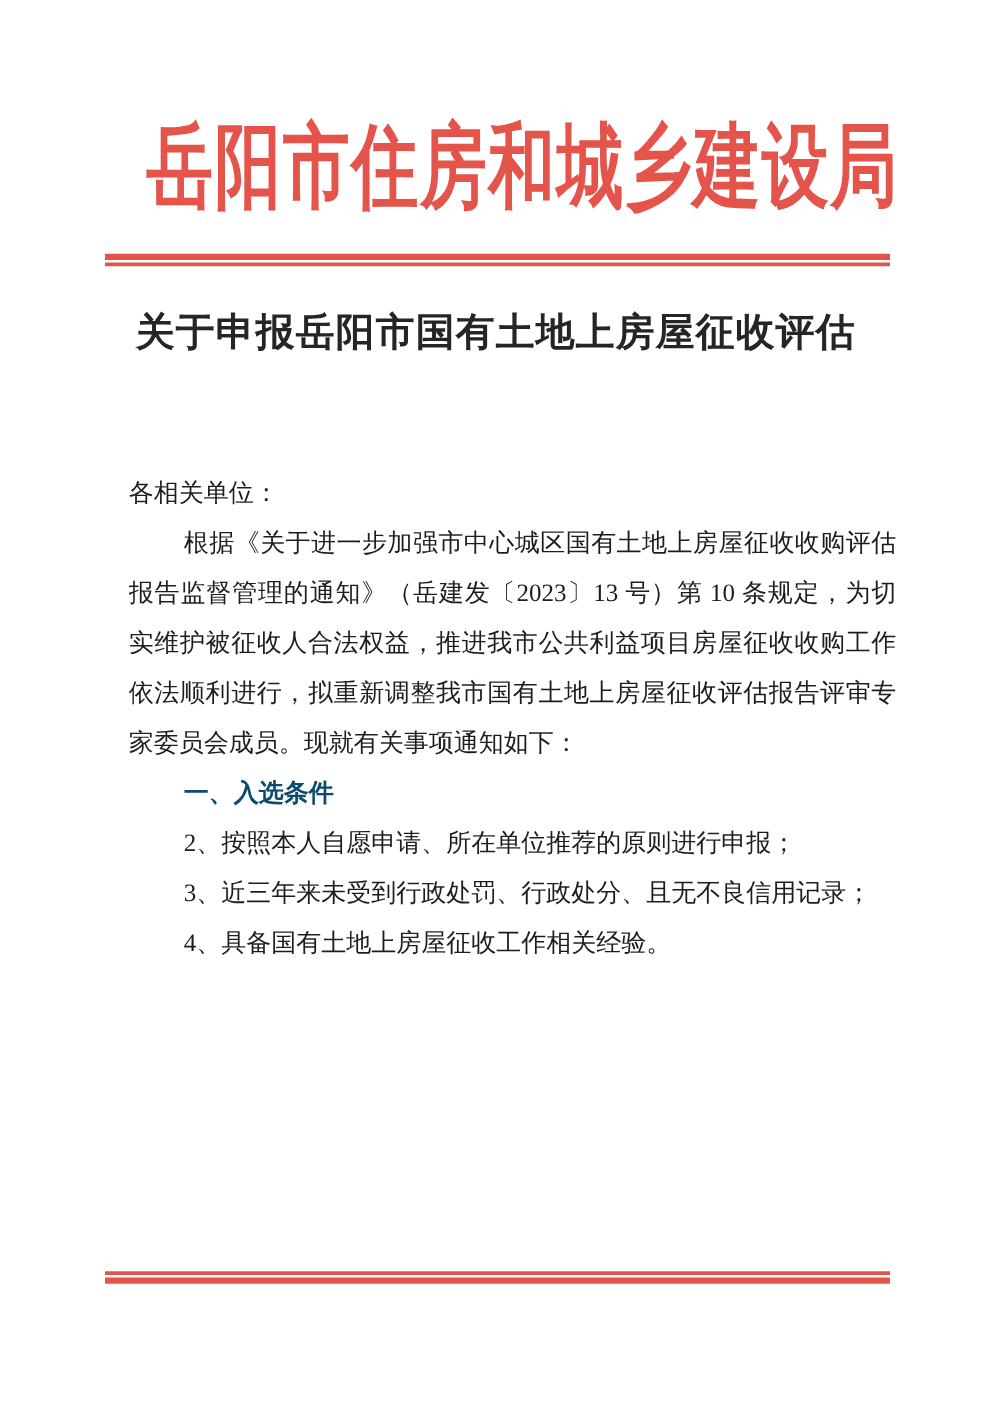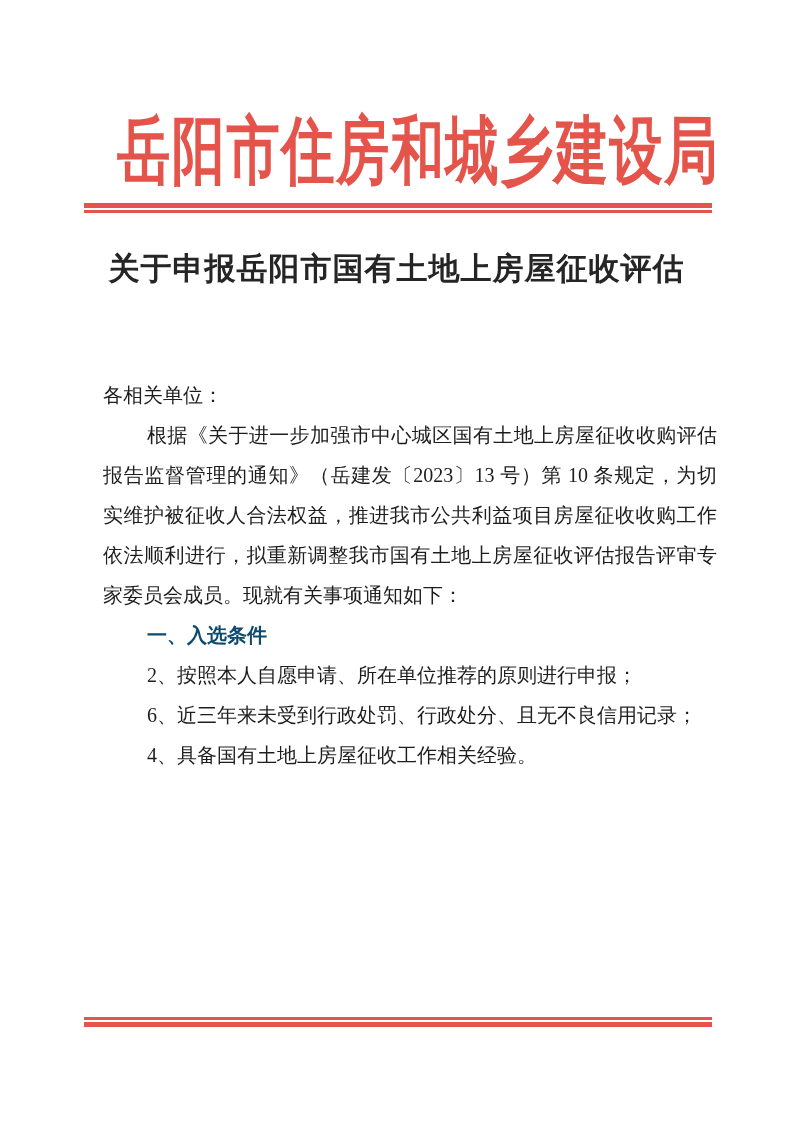--- a/index.html
+++ b/index.html
@@ -11,21 +11,21 @@
     position: relative;
     width: 793px;
     height: 1122px;
     background: #ffffff;
     overflow: hidden;
     font-family: "Liberation Serif", serif;
   }
   
   .masthead {
     position: absolute;
-    top: 108px;
+    top: 91px;
     left: 0;
     width: 628px;
     text-align: center;
   }
   .masthead-text {
     display: inline-block;
     font-family: "Liberation Serif", serif;
     font-weight: bold;
     font-size: 74px;
     line-height: 1.18;
@@ -48,21 +48,21 @@
   .band-thin { height: 3px; }
   .rule-top .band-thin { margin-top: 2px; }
   .rule-bottom .band-thick { margin-top: 2px; }
   
   .doc-title {
     position: absolute;
     top: 246px;
     left: 0;
     width: 793px;
     text-align: center;
-    font-family: Liberation Serif, serif;
+    font-family: Liberation Mono, monospace;
     font-weight: bold;
     font-size: 31px;
     line-height: 46px;
     color: #252525;
     letter-spacing: 1px;
   }
   
   .doc-body {
     position: absolute;
     top: 375px;
@@ -99,21 +99,21 @@
 
   <div class="doc-title">
     <div>关于申报岳阳市国有土地上房屋征收评估</div>
   </div>
 
   <div class="doc-body">
     <p class="salutation">各相关单位：</p>
     <p class="para">根据《关于进一步加强市中心城区国有土地上房屋征收收购评估报告监督管理的通知》（岳建发〔2023〕13 号）第 10 条规定，为切实维护被征收人合法权益，推进我市公共利益项目房屋征收收购工作依法顺利进行，拟重新调整我市国有土地上房屋征收评估报告评审专家委员会成员。现就有关事项通知如下：</p>
     <p class="para section-heading">一、入选条件</p>
     <p class="para">2、按照本人自愿申请、所在单位推荐的原则进行申报；</p>
-    <p class="para">6、近三年来未受到行政处罚、行政处分、且无不良信用记录；</p>
+    <p class="para">3、近三年来未受到行政处罚、行政处分、且无不良信用记录；</p>
     <p class="para">4、具备国有土地上房屋征收工作相关经验。</p>
   </div>
 
   <div class="rule rule-bottom">
     <div class="band band-thin"></div>
     <div class="band band-thick"></div>
   </div>
 
 </div>
 

